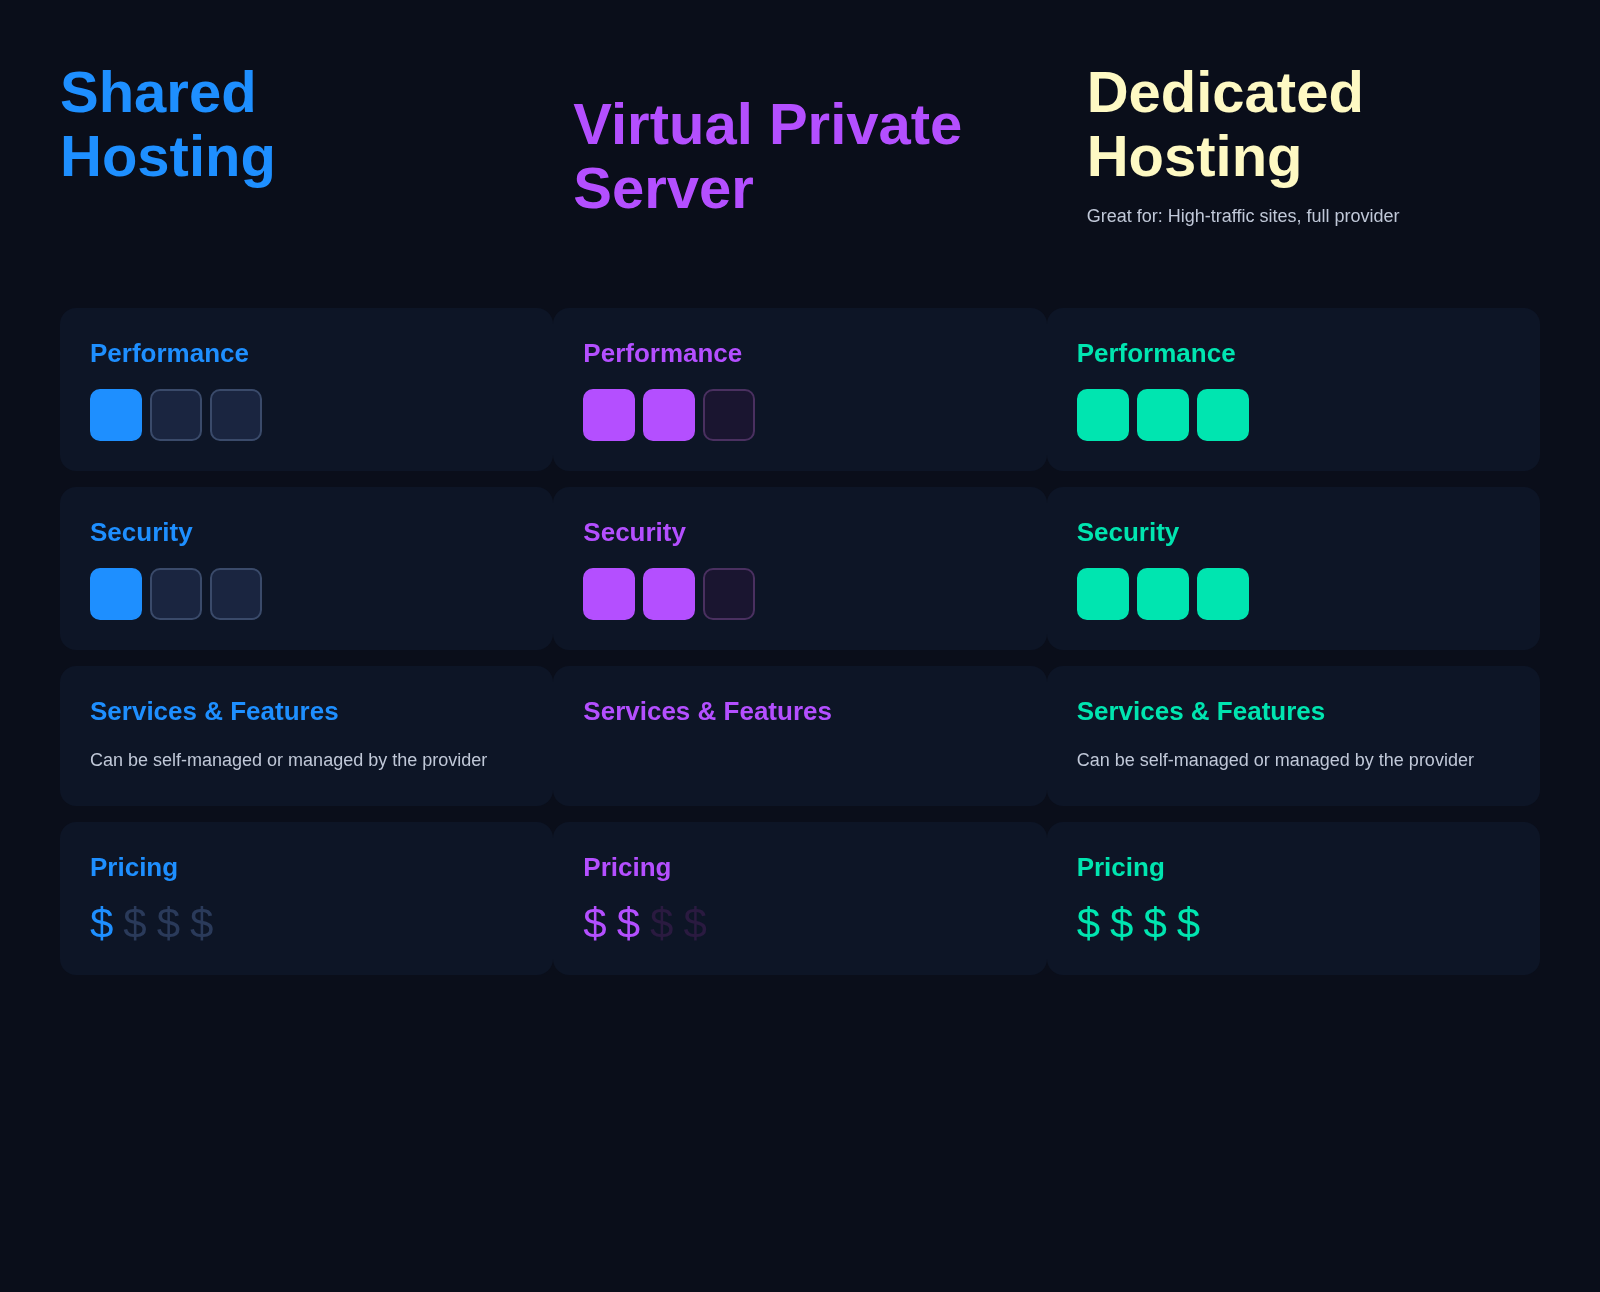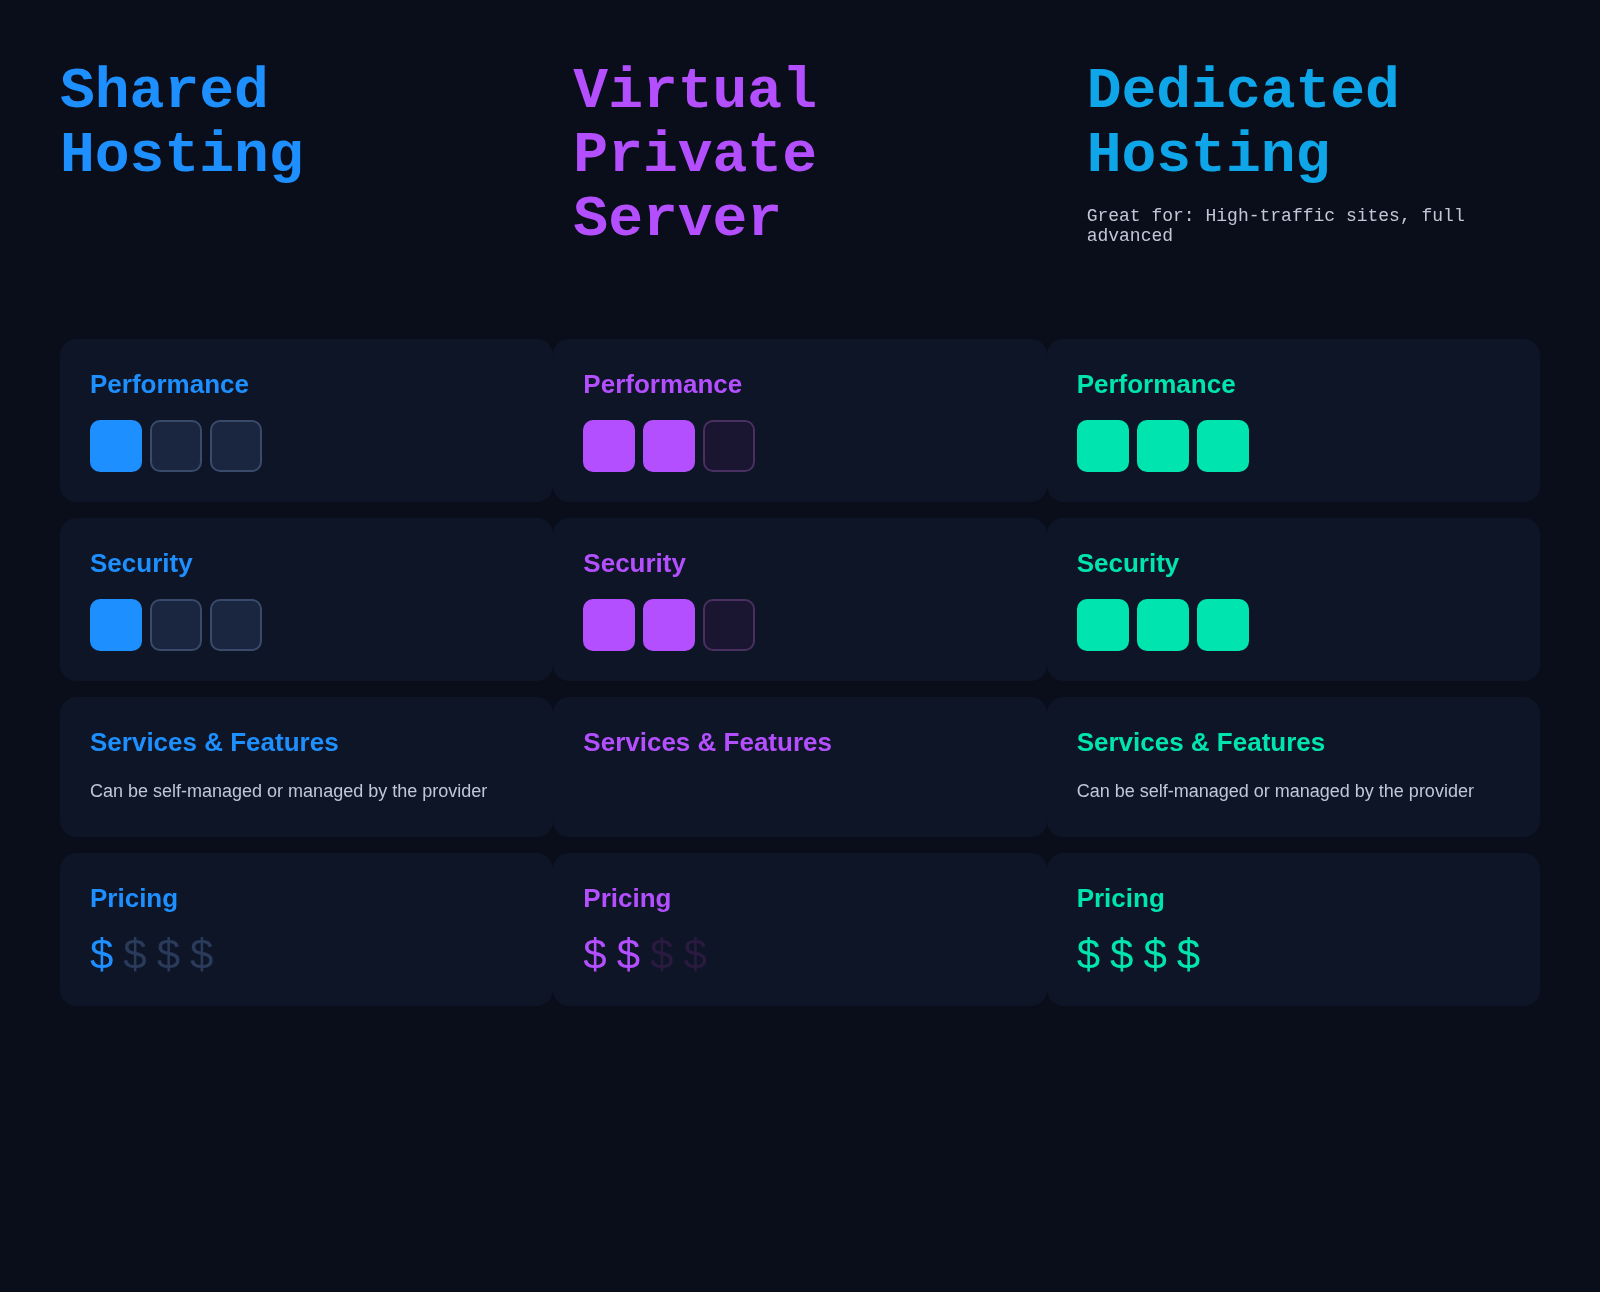--- a/index.html
+++ b/index.html
@@ -23,22 +23,22 @@
     }
 
     .column-title {
       font-size: 58px;
       font-weight: 800;
       line-height: 1.1;
       margin-bottom: 18px;
     }
 
     .column-title.blue { color: #1e8fff; }
-    .column-title.purple { color: #b44fff; }
-    .column-title.teal { color: #0ea5e9; }
+    .column-title.purple { color: #b44fff; margin-top: 32px; }
+    .column-title.teal { color: #fef9c3; }
 
     .column-subtitle {
       font-size: 18px;
       color: #c0c8d8;
       font-weight: 400;
     }
 
     .cards-column {
       display: flex;
       flex-direction: column;
@@ -108,41 +108,40 @@
     .dollar.active-purple { color: #b44fff; }
     .dollar.inactive-purple { color: #2a1a40; }
 
     .dollar.active-teal { color: #00e5b0; }
 
     .top-section {
       display: grid;
       grid-template-columns: 1fr 1fr 1fr;
       gap: 60px;
       margin-bottom: 40px;
-      font-family: Liberation Mono, monospace;
     }
   </style>
 </head>
 <body>
 
 <div>
 
   <div class="top-section">
 
     <div class="column-header">
       <div class="column-title blue">Shared<br>Hosting</div>
     </div>
 
     <div class="column-header">
       <div class="column-title purple">Virtual Private<br>Server</div>
     </div>
 
     <div class="column-header">
       <div class="column-title teal">Dedicated<br>Hosting</div>
-      <div class="column-subtitle">Great for: High-traffic sites, full advanced</div>
+      <div class="column-subtitle">Great for: High-traffic sites, full provider</div>
     </div>
   </div>
 
   <div class="main-grid">
 
     <div class="cards-column">
 
       <div class="card">
         <div class="card-title blue">Performance</div>
         <div class="rating-blocks">

